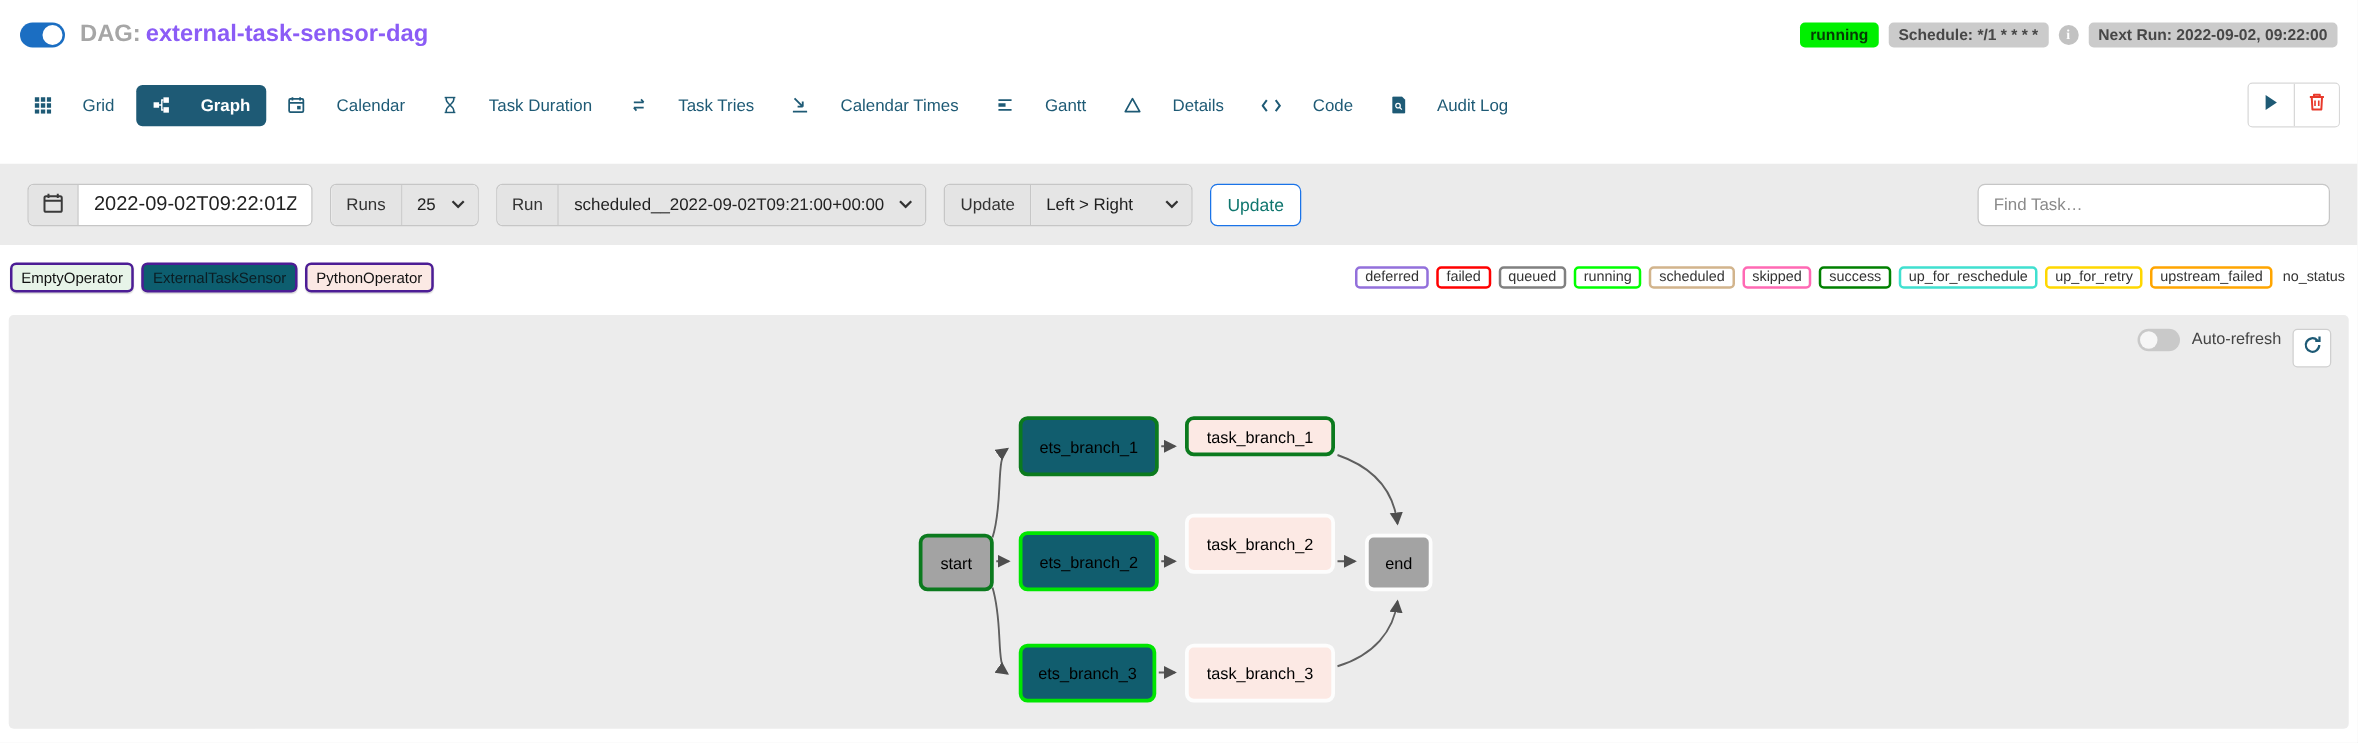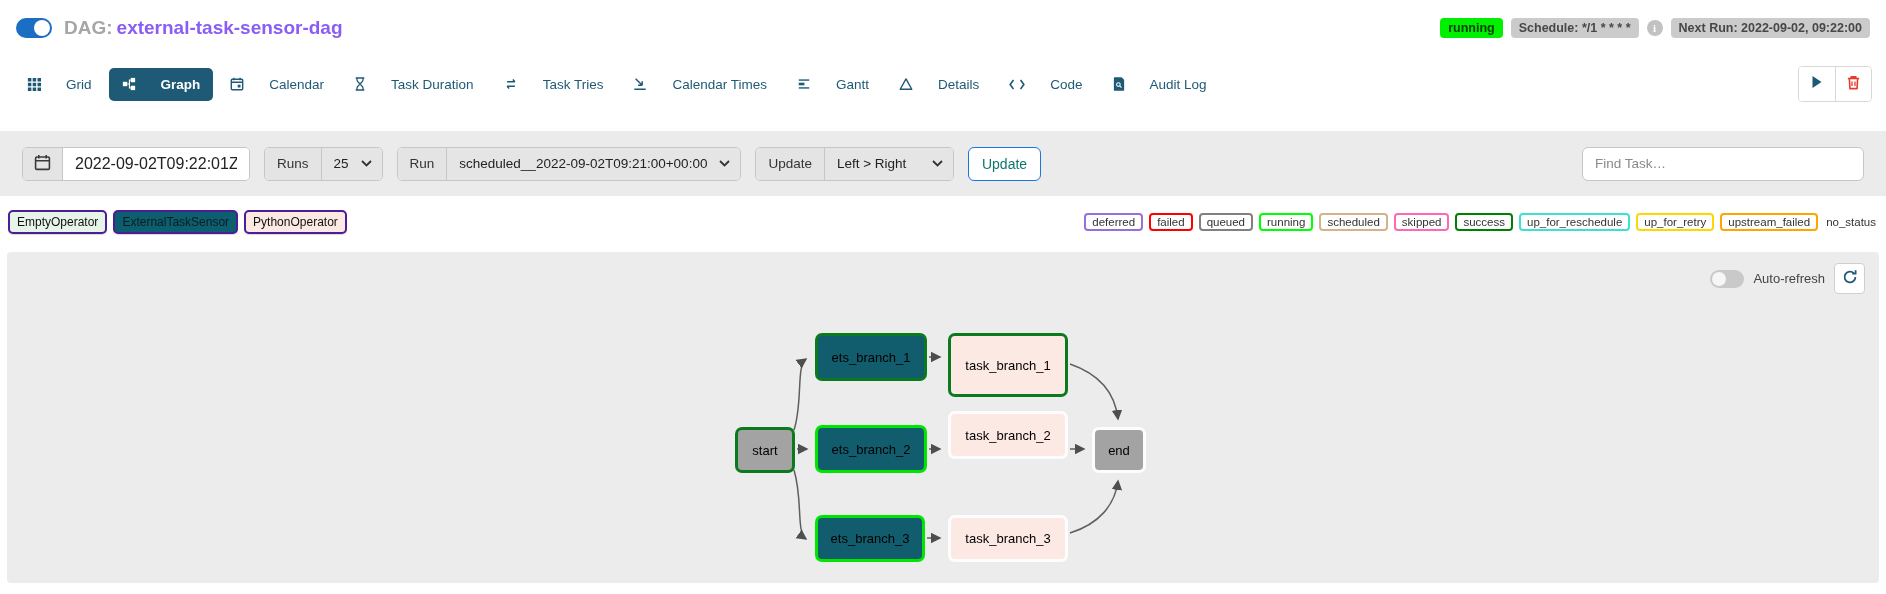--- a/index.html
+++ b/index.html
@@ -61,39 +61,39 @@
   .st-scheduled{border-color:tan;}
   .st-skipped{border-color:hotpink;}
   .st-success{border-color:green;}
   .st-up_for_reschedule{border-color:turquoise;}
   .st-up_for_retry{border-color:gold;}
   .st-upstream_failed{border-color:orange;}
   .st-no_status{border:none;background:transparent;padding:3px 2px;}
 
   
   .graphpanel{margin:13px 7px 0;height:331px;background:#ececec;border-radius:4px;position:relative;}
-  .autorefresh{position:absolute;top:11px;right:14px;display:flex;align-items:center;gap:9px;}
+  .autorefresh{position:absolute;top:11px;right:14px;display:flex;gap:9px;}
   .ar-toggle{width:34px;height:18px;border-radius:9px;background:#c9c9c9;position:relative;cursor:pointer;}
   .ar-toggle .knob{position:absolute;left:2px;top:2px;width:14px;height:14px;border-radius:50%;background:#f6f6f6;}
   .ar-label{font-size:13px;color:#444;}
   .refresh-btn{width:31px;height:31px;background:#fff;border:1px solid #cfcfcf;border-radius:4px;display:flex;
     align-items:center;justify-content:center;color:#1e5a75;cursor:pointer;}
 
   .edges{position:absolute;left:0;top:0;width:100%;height:100%;}
   .node{position:absolute;display:flex;align-items:center;justify-content:center;border-radius:7px;
     font-size:13px;color:#000;border:3px solid transparent;cursor:pointer;white-space:nowrap;}
   .fill-teal{background:#115d6e;}
   .fill-lgreen{background:#a3a3a3;}
   .fill-pink{background:#fce9e4;}
   .bd-success{border-color:#0b7a1e;}
   .bd-running{border-color:#00e600;}
   .bd-none{border-color:#fdfdfd;}
   .n-start{left:728px;top:175px;width:60px;height:46px;}
   .n-ets1{left:808px;top:81px;width:112px;height:48px;}
-  .n-task1{left:941px;top:81px;width:120px;height:64px;}
+  .n-task1{left:941px;top:81px;width:120px;height:32px;}
   .n-ets2{left:808px;top:173px;width:112px;height:48px;}
   .n-task2{left:941px;top:159px;width:120px;height:48px;}
   .n-end{left:1085px;top:175px;width:54px;height:46px;}
   .n-ets3{left:808px;top:263px;width:110px;height:47px;}
   .n-task3{left:941px;top:263px;width:120px;height:47px;}
 </style>
 </head>
 <body>
 
 <div class="header">

